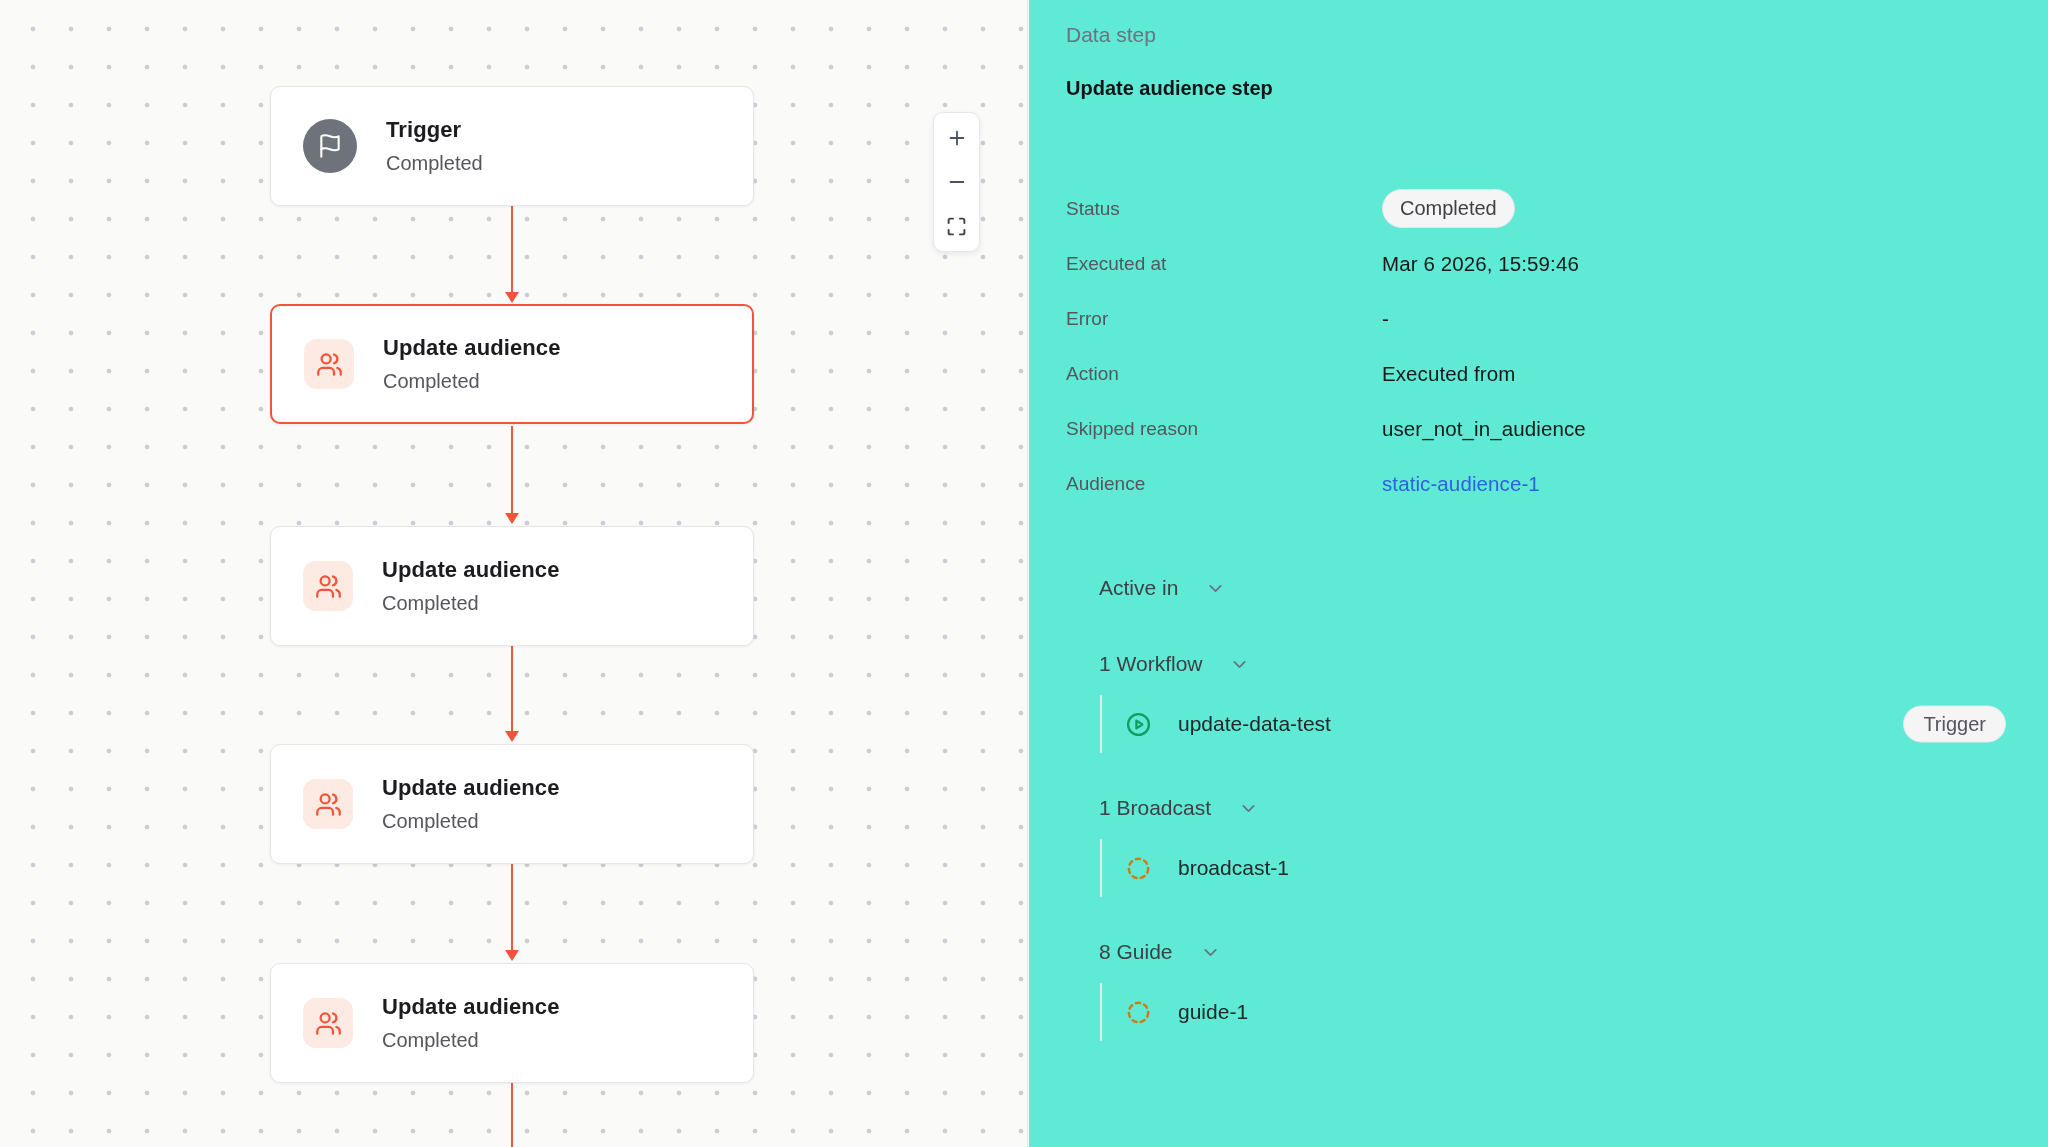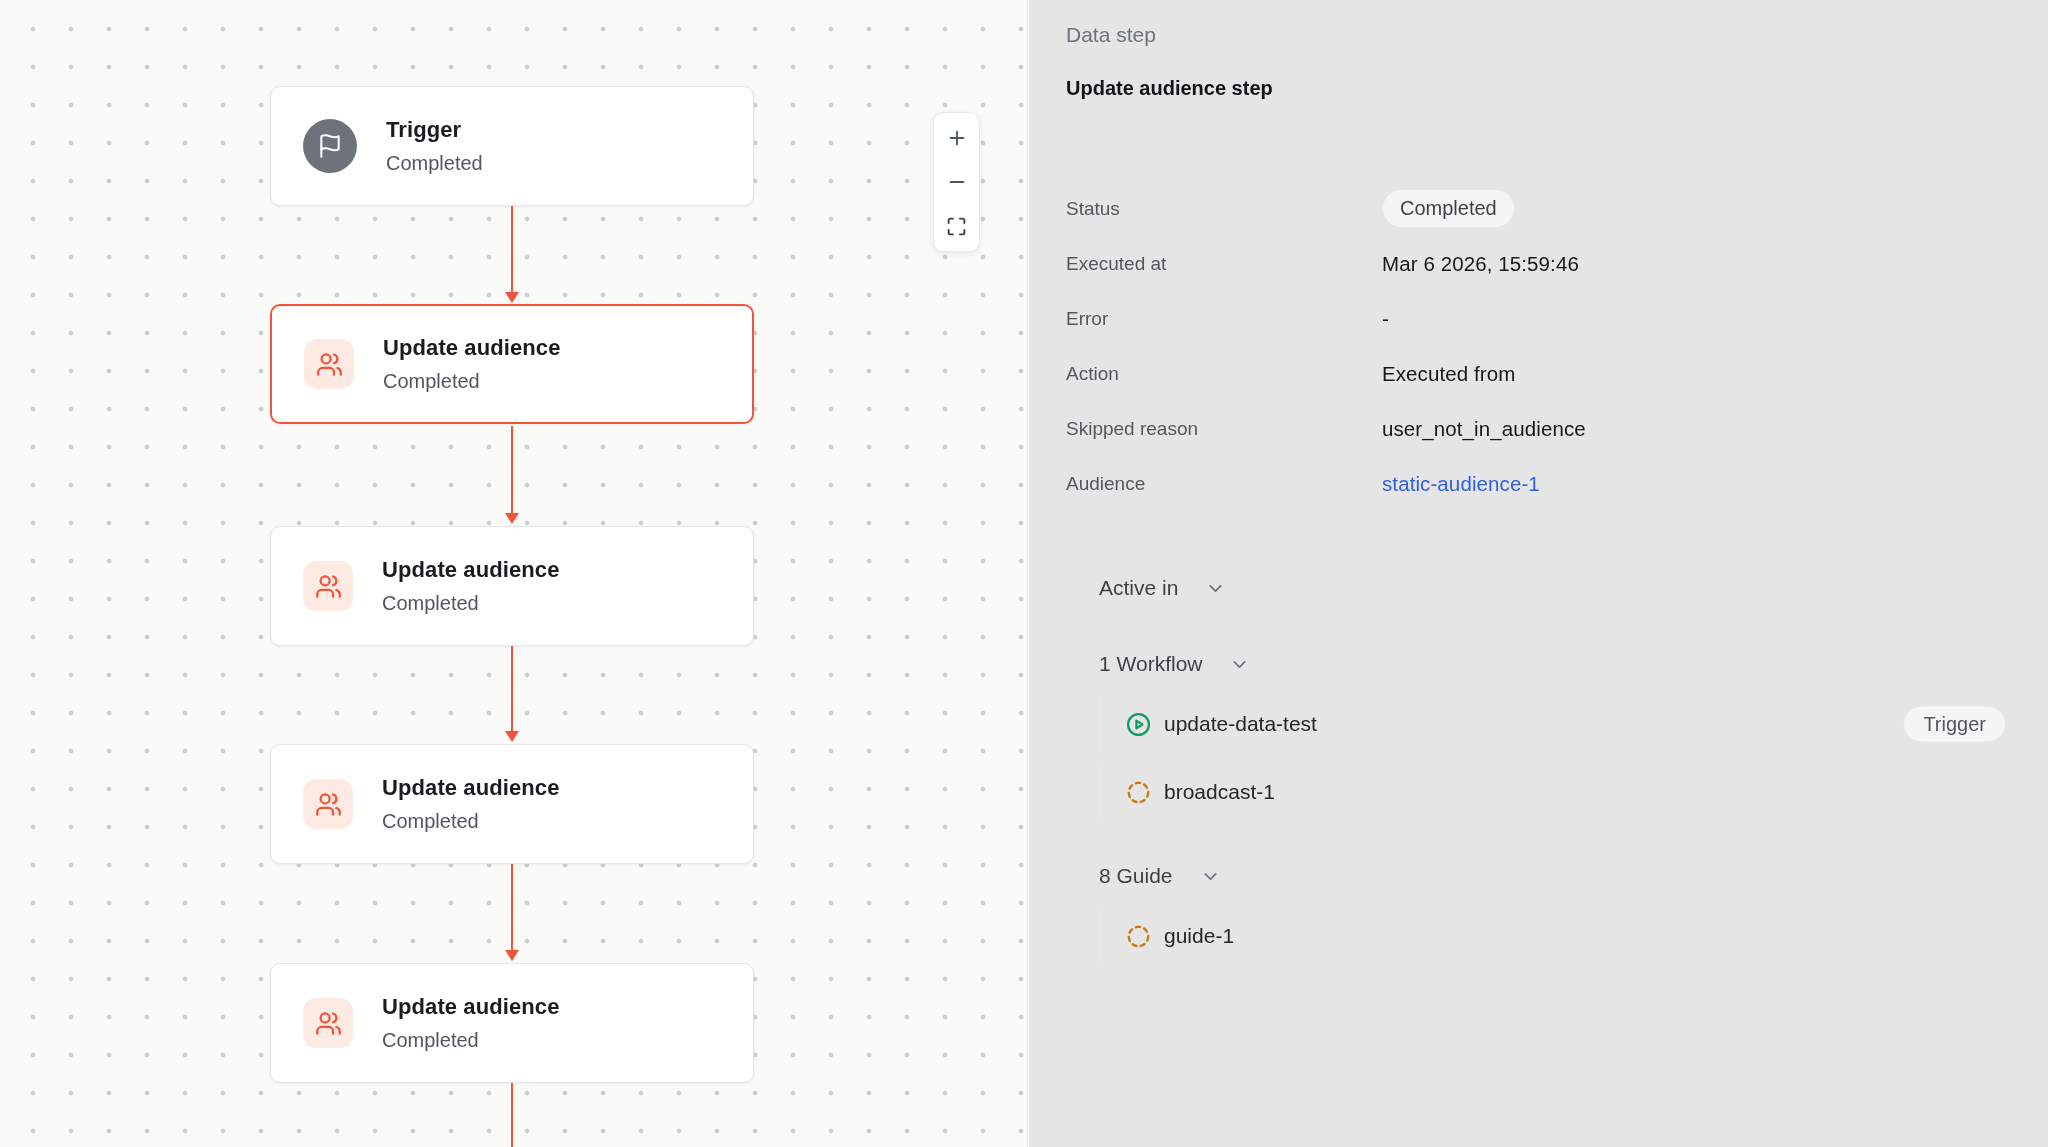--- a/index.html
+++ b/index.html
@@ -45,42 +45,42 @@
     background:#ffffff; border:1px solid #e8e8ec; border-radius:10px;
     box-shadow:0 2px 6px rgba(16,24,40,.08);
     display:flex; flex-direction:column; align-items:center; padding:7px 0; gap:8px;
   }
   .zoom-btn { width:34px; height:36px; display:flex; align-items:center; justify-content:center;
               border-radius:6px; cursor:pointer; }
 
   
   .panel {
     position:absolute; left:1029px; top:0; width:1019px; height:1147px;
-    background:#e5e5e5; padding:22px 0 0 37px;
+    background:#5eead4; padding:22px 0 0 37px;
   }
   .eyebrow { font-size:21px; color:#6b7280; line-height:26px; }
   .panel-title { margin-top:22px; font-size:20px; line-height:36px; font-weight:700; color:#131318; }
 
   .fields { margin-top:75px; }
   .field-row { display:flex; align-items:center; height:55px; }
   .field-label { width:316px; flex:0 0 316px; font-size:19px; color:#56565e; }
   .field-value { font-size:20.5px; color:#18181b; font-weight:500; letter-spacing:.1px; }
   .badge {
     display:inline-flex; align-items:center; background:#f5f5f6;
     border:1px solid #e5e5ea; border-radius:999px; padding:7px 17px;
     font-size:20px; color:#3f3f46; font-weight:500;
   }
   .link { color:#3060e0; font-weight:500; }
 
   .active-in { margin-left:33px; margin-top:56px; }
   .section-header { display:flex; align-items:center; gap:27px; height:42px;
                     font-size:21px; color:#3f3f46; font-weight:500; cursor:pointer; }
   .group-header { margin-top:34px; }
   .tree-item {
-    position:relative; display:flex; align-items:center; gap:13px;
+    position:relative; display:flex; align-items:center; gap:27px;
     border-left:2px solid #e7e7ea; padding-left:24px; margin-left:1px;
     height:58px; margin-top:10px; cursor:pointer;
   }
   .tree-label { font-size:21px; color:#26262b; }
   .pill {
     position:absolute; right:42px; top:50%; transform:translateY(-50%);
     background:#f5f5f6; border:1px solid #e7e7ea; border-radius:999px;
     padding:6px 19px; font-size:20px; color:#55555e;
   }
   svg { display:block; }
@@ -247,20 +247,26 @@
       </div>
       <div class="tree-item">
         <svg width="25" height="25" viewBox="0 0 24 24" fill="none" stroke="#0e9f62" stroke-width="2.2" stroke-linecap="round" stroke-linejoin="round">
           <circle cx="12" cy="12" r="10"></circle>
             <path d="M10 8.3 15.7 12 10 15.7Z"></path>
         </svg>
         <span class="tree-label">update-data-test</span>
         <span class="pill">Trigger</span>
       </div>
 
+      <div class="section-header group-header">
+        <span>1 Broadcast</span>
+        <svg width="21" height="21" viewBox="0 0 24 24" fill="none" stroke="#6b7280" stroke-width="2" stroke-linecap="round" stroke-linejoin="round">
+            <polyline points="6 9 12 15 18 9"></polyline>
+          </svg>
+      </div>
       <div class="tree-item">
         <svg width="25" height="25" viewBox="0 0 24 24" fill="none" stroke="#cf7a12" stroke-width="2.3" stroke-linecap="round">
           <circle cx="12" cy="12" r="9.3" stroke-dasharray="4.1 4.1"></circle>
         </svg>
         <span class="tree-label">broadcast-1</span>
       </div>
 
       <div class="section-header group-header">
         <span>8 Guide</span>
         <svg width="21" height="21" viewBox="0 0 24 24" fill="none" stroke="#6b7280" stroke-width="2" stroke-linecap="round" stroke-linejoin="round">

